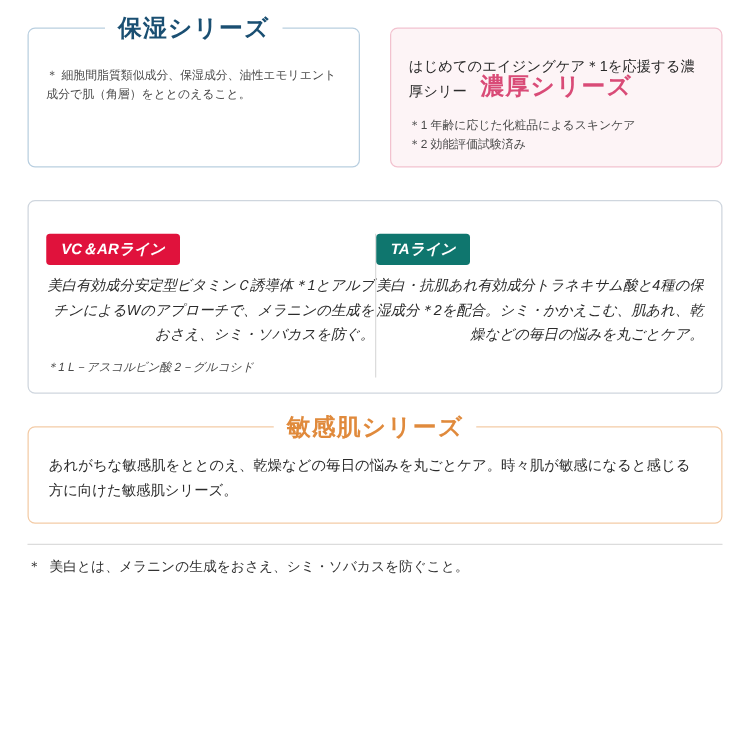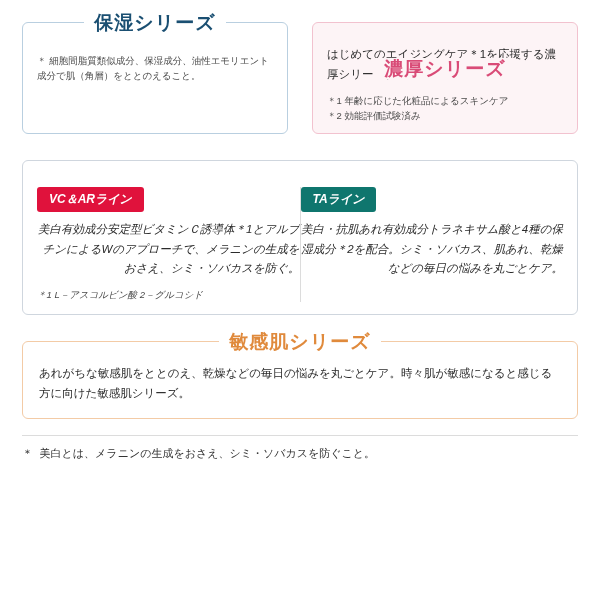--- a/index.html
+++ b/index.html
@@ -173,21 +173,21 @@
       <div class="white-col">
         <span class="pill pill-vc">VC＆ARライン</span>
         <div class="text">美白有効成分安定型ビタミンＣ誘導体＊1とアルブチンによるWのアプローチで、メラニンの生成をおさえ、シミ・ソバカスを防ぐ。</div>
         <div class="note">＊1 L－アスコルビン酸 2－グルコシド</div>
       </div>
 
       <div class="divider-v"></div>
 
       <div class="white-col">
         <span class="pill pill-ta">TAライン</span>
-        <div class="text">美白・抗肌あれ有効成分トラネキサム酸と4種の保湿成分＊2を配合。シミ・ソバカス、肌あれ、乾燥などの毎日の悩みを丸ごとケア。</div>
+        <div class="text">美白・抗肌あれ有効成分トラネキサム酸と4種の保湿成分＊2を配合。シミ・かかえこむ、肌あれ、乾燥などの毎日の悩みを丸ごとケア。</div>
       </div>
 
     </div>
   </div>
 
   <div class="card card-sensitive">
     <div class="title">
       <span class="txt">敏感肌シリーズ</span>
     </div>
     <div class="body">

